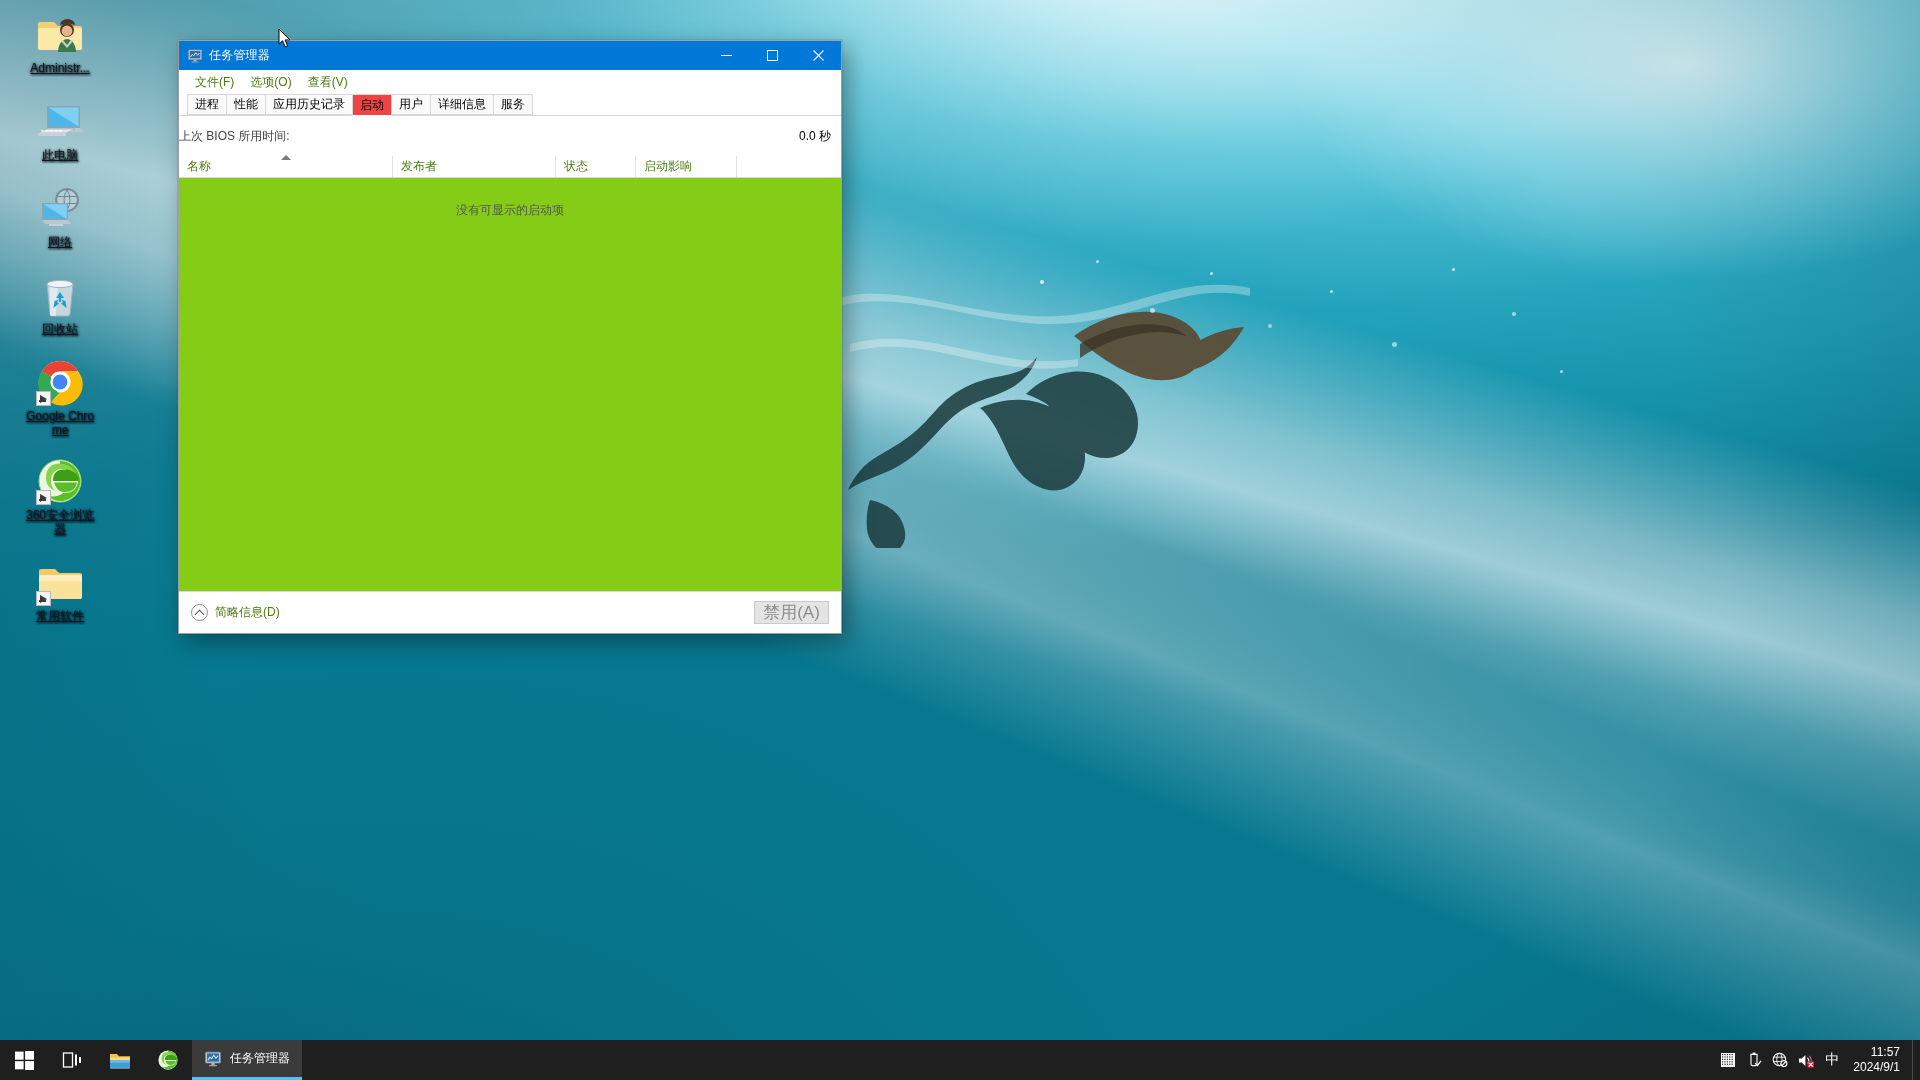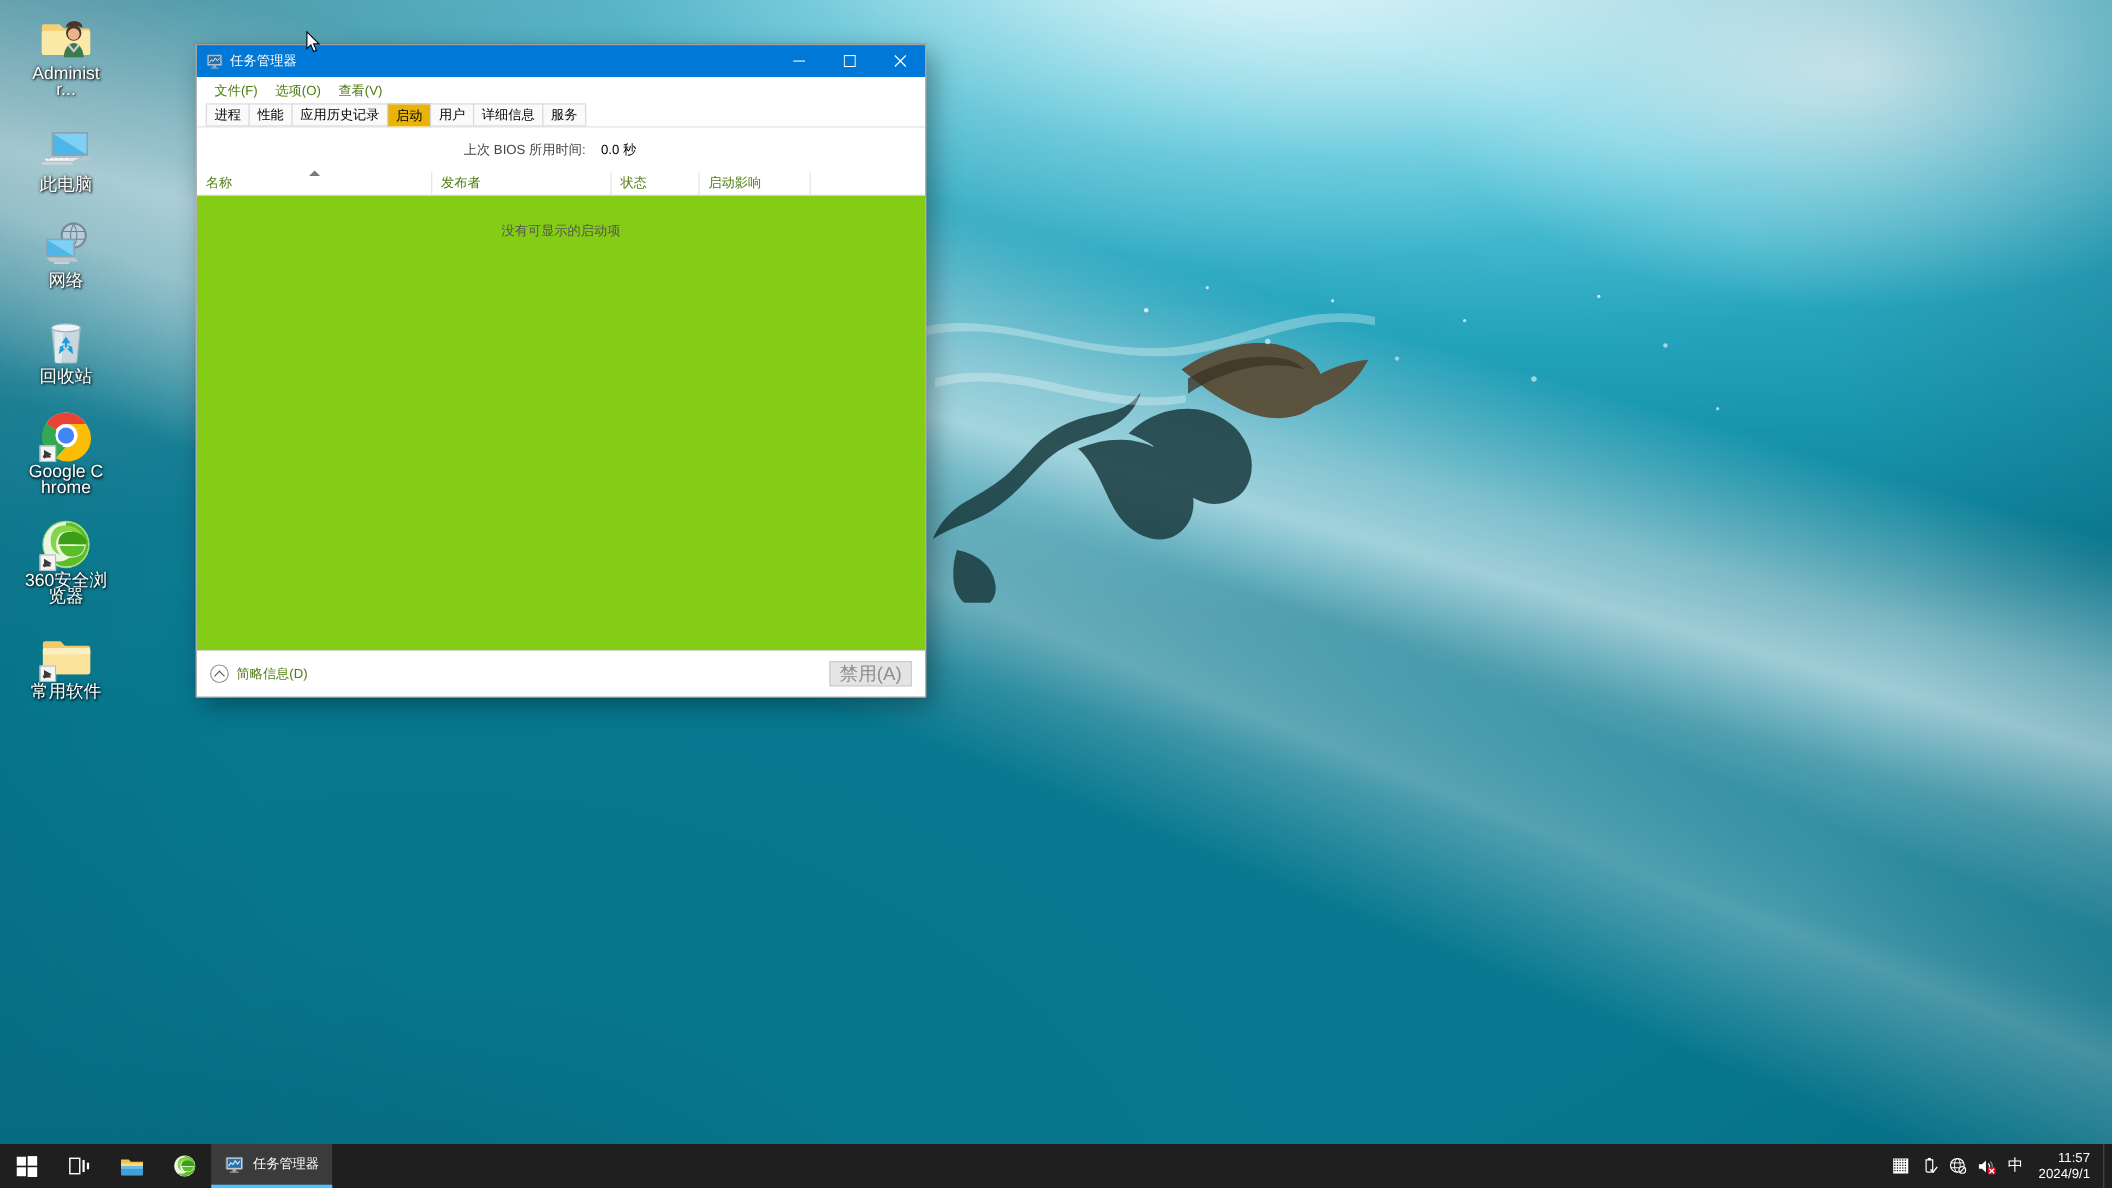--- a/index.html
+++ b/index.html
@@ -71,23 +71,24 @@
     position: relative;
     width: 76px; margin: 0 auto 14px auto;
     text-align: center;
     cursor: default;
   }
   .dicon .glyph {
     width: 48px; height: 48px; margin: 0 auto 3px auto; position: relative;
   }
   .dicon .glyph svg { width: 48px; height: 48px; display: block; }
   .dicon .lbl {
-    color: #ffffff; font-size: 16px; line-height: 14px;
+    color: #0f172a; font-size: 12px; line-height: 14px;
     text-shadow: 0 0 3px rgba(0,0,0,.85), 1px 1px 2px rgba(0,0,0,.8);
     word-break: break-all;
+    text-decoration: underline;
   }
   .shortcut-arrow {
     position: absolute; left: 0; bottom: 0; width: 15px; height: 15px;
     background: #f4f4f4; border: 1px solid #b9b9b9;
   }
   .shortcut-arrow::after {
     content: ""; position: absolute; left: 3px; top: 3px;
     width: 0; height: 0;
     border-left: 7px solid #3a3a3a; border-top: 4px solid transparent; border-bottom: 4px solid transparent;
   }
@@ -149,33 +150,33 @@
     height: 21px; padding: 0 7px;
     display: flex; align-items: center;
     font-size: 12px; color: #000;
     border: 1px solid #d7d7d7;
     border-bottom: 1px solid #d7d7d7;
     background: #fafafa;
     margin-right: -1px;
     cursor: default;
   }
   .tab.active {
-    background: #eab308; border-bottom-color: #fff; height: 22px;
+    background: #ef4444; border-bottom-color: #fff; height: 22px;
   }
 
   .tm-body {
     flex: 1 1 auto; background: #fff; display: flex; flex-direction: column;
     border-top: none;
     position: relative;
     overflow: hidden;
   }
   .biosrow {
     height: 40px; flex: 0 0 40px;
-    display: flex; align-items: center; justify-content: center;
-    padding-right: 20px;
+    display: flex; align-items: center; justify-content: space-between;
+    padding-right: 10px;
   }
   .bios-label { color: #444; font-size: 12px; }
   .bios-value { color: #000; font-size: 12px; margin-left: 14px; }
 
   .grid-head {
     display: flex; height: 22px; flex: 0 0 22px;
     border-bottom: 1px solid #d7d7d7;
     position: relative;
   }
   .gh {

